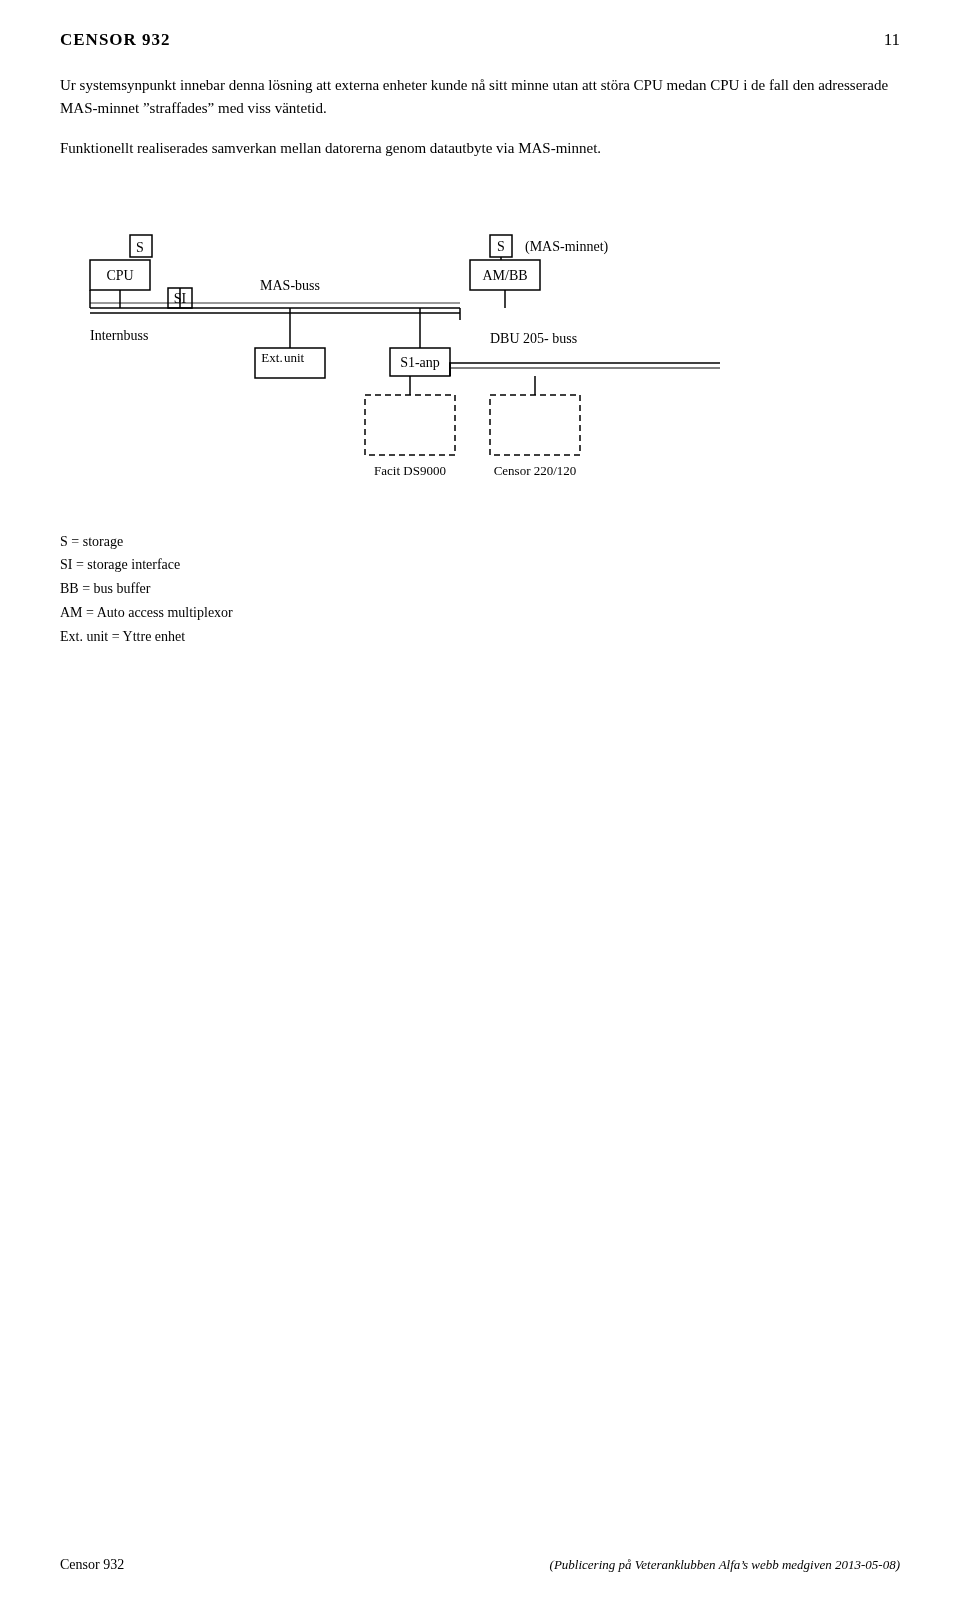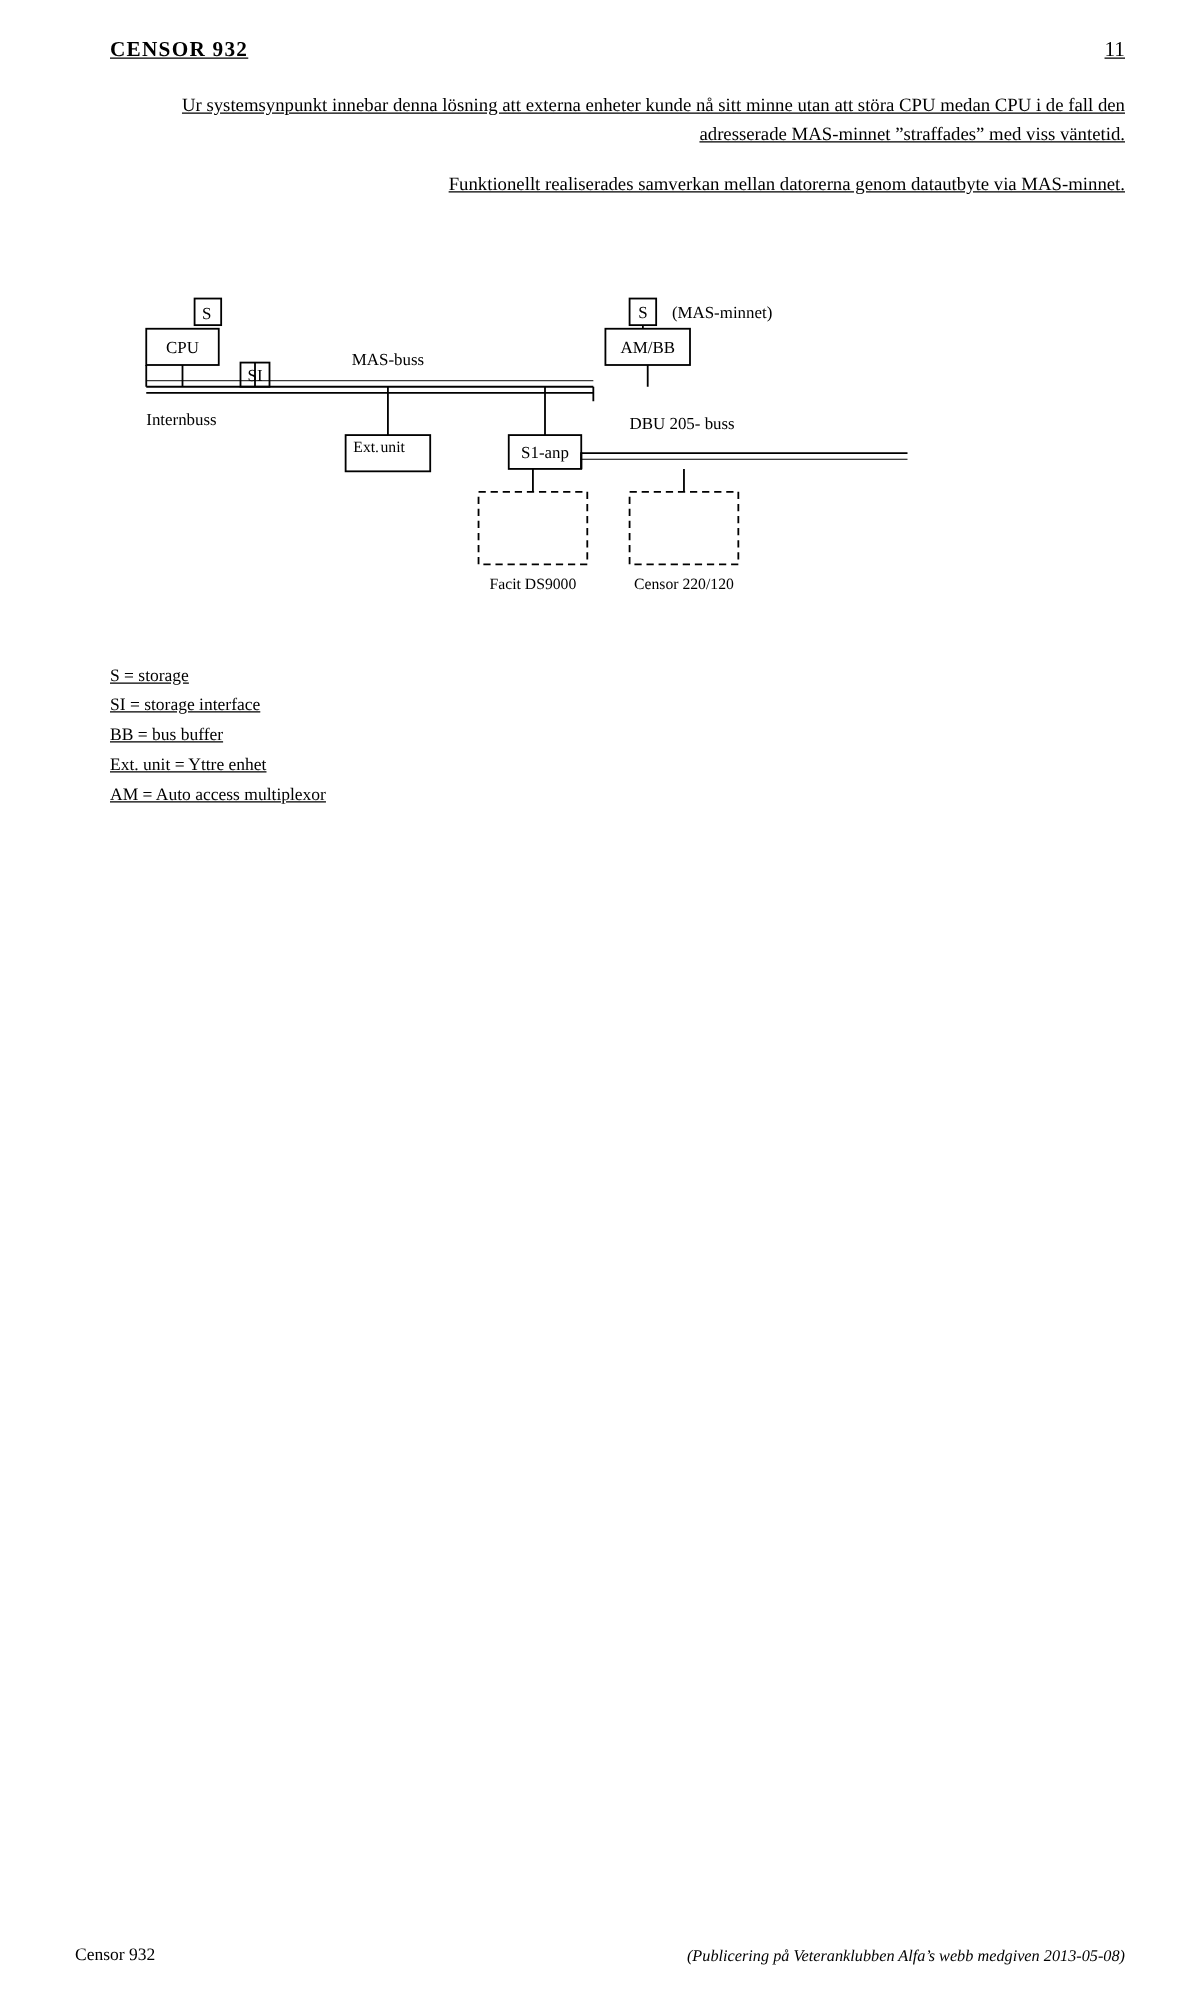--- a/index.html
+++ b/index.html
@@ -6,45 +6,43 @@
     body {
       background: #fff;
       font-family: 'Times New Roman', Times, serif;
       font-size: 15px;
       color: #000;
       width: 960px;
       min-height: 1603px;
       position: relative;
     }
     .page {
-      padding: 30px 60px 60px 88px;
+      padding: 30px 60px 60px 60px;
       position: relative;
       min-height: 1603px;
-      text-decoration: underline;
     }
     .header {
       display: flex;
       justify-content: space-between;
       align-items: center;
       margin-bottom: 24px;
     }
     .header-title {
       font-size: 17px;
       font-weight: bold;
       letter-spacing: 1px;
     }
     .header-page {
       font-size: 17px;
       margin-left: 20px;
     }
     .body-text {
       font-size: 15px;
       line-height: 1.5;
       margin-bottom: 18px;
-      text-align: right;
     }
     
     .diagram-area {
       margin: 30px 0 20px 0;
       position: relative;
       height: 320px;
     }
     svg.diagram {
       width: 100%;
       height: 320px;
@@ -150,22 +148,22 @@
       <line x1="475" y1="176" x2="475" y2="195" stroke="#000" stroke-width="1.5"></line>
       <text x="475" y="275" text-anchor="middle" font-family="Times New Roman,serif" font-size="13">Censor 220/120</text>
 
     </svg>
   </div>
 
   <div class="legend">
     <div>S = storage</div>
     <div>SI = storage interface</div>
     <div>BB = bus buffer</div>
+    <div>AM = Auto access multiplexor</div>
     <div>Ext. unit = Yttre enhet</div>
-    <div>AM = Auto access multiplexor</div>
   </div>
 
   <div class="footer">
     <span class="footer-left">Censor 932</span>
     <span class="footer-right">(Publicering på Veteranklubben Alfa’s webb medgiven 2013-05-08)</span>
   </div>
 
 </div>
 
 </body></html>

